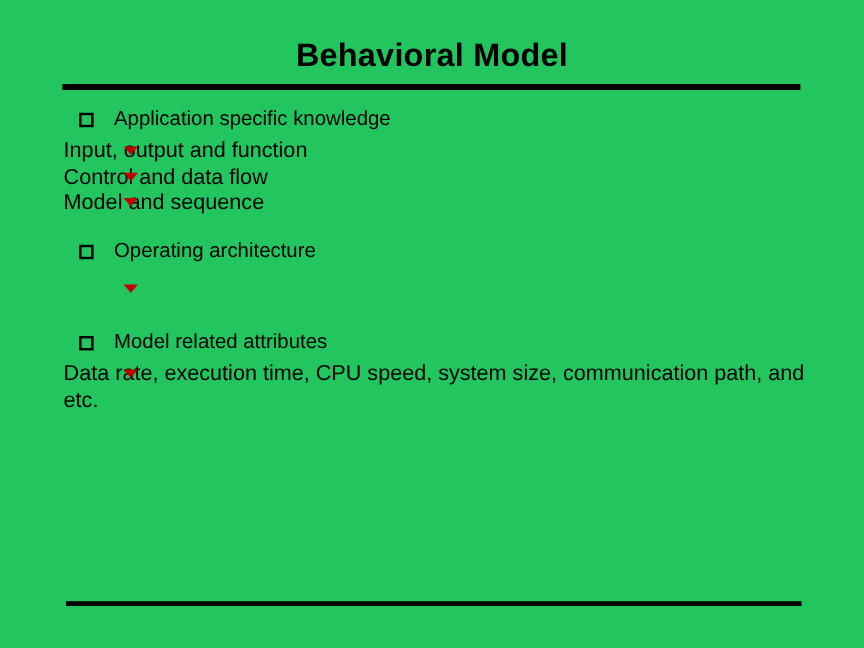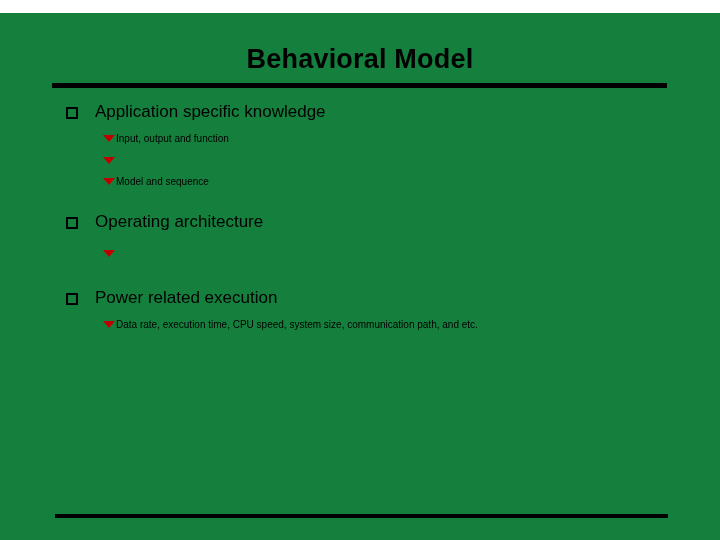--- a/index.html
+++ b/index.html
@@ -12,22 +12,21 @@
     height: 540px;
     overflow: hidden;
     font-family: "Liberation Sans", sans-serif;
     color: #000000;
     position: relative;
   }
 
   .slide {
     position: absolute;
     inset: 0;
-    background: #15803d;
-    margin-top: 13px;
+    background: #22c55e;
   }
 
   
   .slide-title {
     position: absolute;
     top: 30px;
     left: 0;
     width: 720px;
     text-align: center;
     font-size: 27px;
@@ -85,23 +84,23 @@
     box-sizing: content-box;
     display: block;
   }
 
   
   .l2-list {
     margin-top: 3px;
   }
   .l2 {
     position: relative;
-    padding-left: 116px;
+    padding-left: 53px;
     padding-right: 40px;
-    font-size: 10px;
+    font-size: 18px;
     line-height: 21.5px;
     min-height: 21.5px;
   }
   .l2 .tri {
     position: absolute;
     left: 103px;
     top: 7px;
     width: 0;
     height: 0;
     border-left: 6.5px solid transparent;
@@ -130,20 +129,21 @@
         <span class="sq"></span>
         <span>Application specific knowledge</span>
       </div>
       <div class="l2-list">
         <div class="l2">
           <span class="tri"></span>
           <span>Input, output and function</span>
         </div>
         <div class="l2">
           <span class="tri"></span>
+          <span>Control and data flow</span>
         </div>
         <div class="l2">
           <span class="tri"></span>
           <span>Model and sequence</span>
         </div>
       </div>
     </div>
 
     <div class="gap-sec"></div>
 
@@ -159,21 +159,21 @@
         </div>
         <div class="gap-sub"></div>
       </div>
     </div>
 
     <div class="gap-sec"></div>
 
     <div class="group">
       <div class="l1">
         <span class="sq"></span>
-        <span>Power related execution</span>
+        <span>Model related attributes</span>
       </div>
       <div class="l2-list">
         <div class="l2">
           <span class="tri"></span>
           <span>Data rate, execution time, CPU speed, system size, communication path, and etc.</span>
         </div>
       </div>
     </div>
 
   </div>

